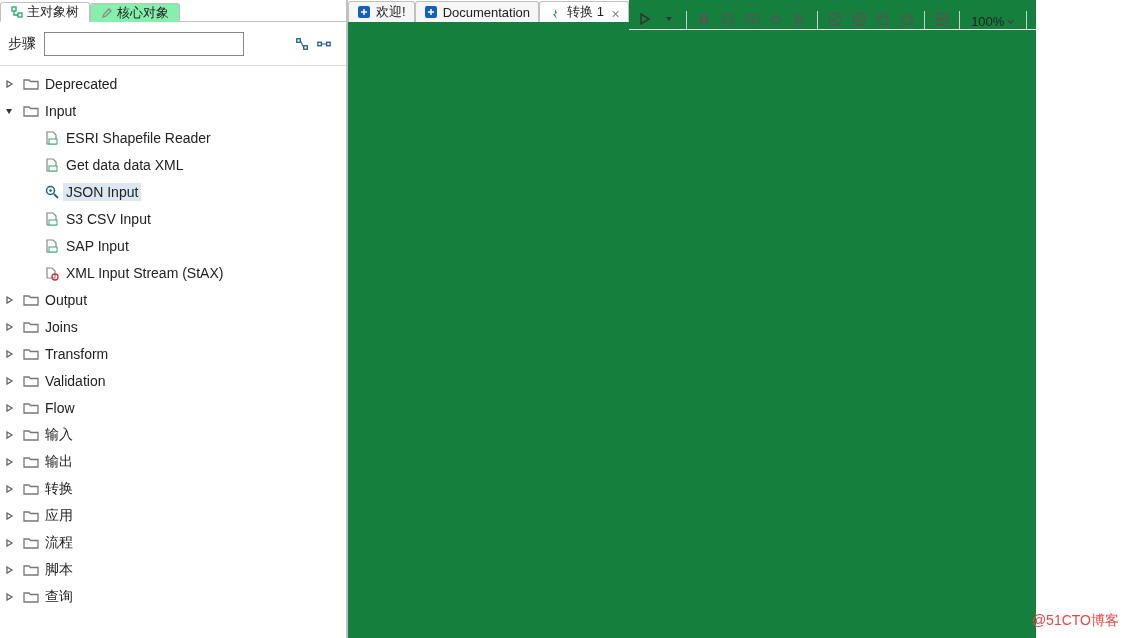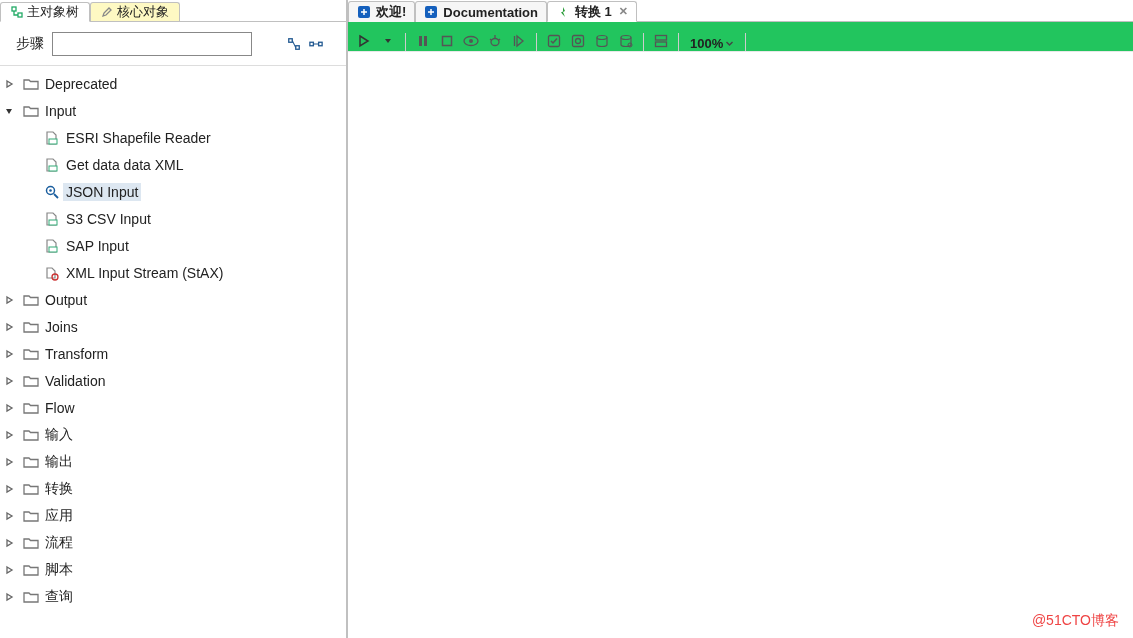--- a/index.html
+++ b/index.html
@@ -19,48 +19,48 @@
   height: 100%;
   border-right: 2px solid #c0c0c0;
   display: flex;
   flex-direction: column;
   background: #fff;
 }
 .side-tabs {
   height: 22px;
   border-bottom: 1px solid #c0c0c0;
   display: flex;
-  align-items: center;
+  align-items: flex-end;
   background: #fff;
 }
 .side-tab {
   display: flex;
   align-items: center;
   gap: 4px;
   padding: 0 10px;
   border: 1px solid #c0c0c0;
   border-bottom: none;
   border-top-left-radius: 3px;
   border-top-right-radius: 3px;
-  background: #fef9c3;
+  background: #86efac;
   font-size: 13px;
   cursor: default;
   position: relative;
   top: 1px;
 }
 .side-tab.active {
   background: #fff;
   border-bottom: 1px solid #fff;
 }
 .side-tab .icn { width: 12px; height: 12px; }
 .toolbar {
   height: 44px;
   display: flex;
   align-items: center;
-  padding: 0 16px;
+  padding: 0 8px;
   gap: 8px;
   border-bottom: 1px solid #ddd;
   position: relative;
 }
 .toolbar .lbl { font-size: 14px; white-space: nowrap; }
 .toolbar input[type=text] {
   flex: 1;
   height: 24px;
   border: 1px solid #888;
   padding: 2px 4px;
@@ -101,23 +101,21 @@
 .tree-row .txt { padding: 1px 3px; }
 .tree-row.selected .txt { background: rgba(120,160,200,0.25); }
 .tree-row.d1 { padding-left: 4px; }
 .tree-row.d2 { padding-left: 25px; }
 .folder-svg { width: 16px; height: 12px; }
 
 .main {
   flex: 1;
   height: 100%;
   display: flex;
-  flex-direction: column;
-  background: #22c55e;
-  font-weight: bold;
+  background: #15803d;
 }
 .editor-tabs {
   height: 22px;
   border-bottom: 1px solid #c0c0c0;
   display: flex;
   align-items: stretch;
   background: #fff;
 }
 .etab {
   display: flex;
@@ -130,20 +128,21 @@
   border-top-right-radius: 3px;
   background: #f6f6f6;
   font-size: 13px;
   cursor: default;
   position: relative;
   top: 1px;
 }
 .etab.active {
   background: #fff;
   border-bottom: 1px solid #fff;
+  align-items: flex-end;
 }
 .etab .cicn { width: 14px; height: 14px; display:flex; align-items:center; justify-content:center; }
 .etab .close { color: #888; font-size: 11px; padding-left: 2px; }
 .main-toolbar {
   height: 30px;
   display: flex;
   align-items: flex-end;
   padding: 0 6px;
   gap: 4px;
   border-bottom: 1px solid #e8e8e8;

